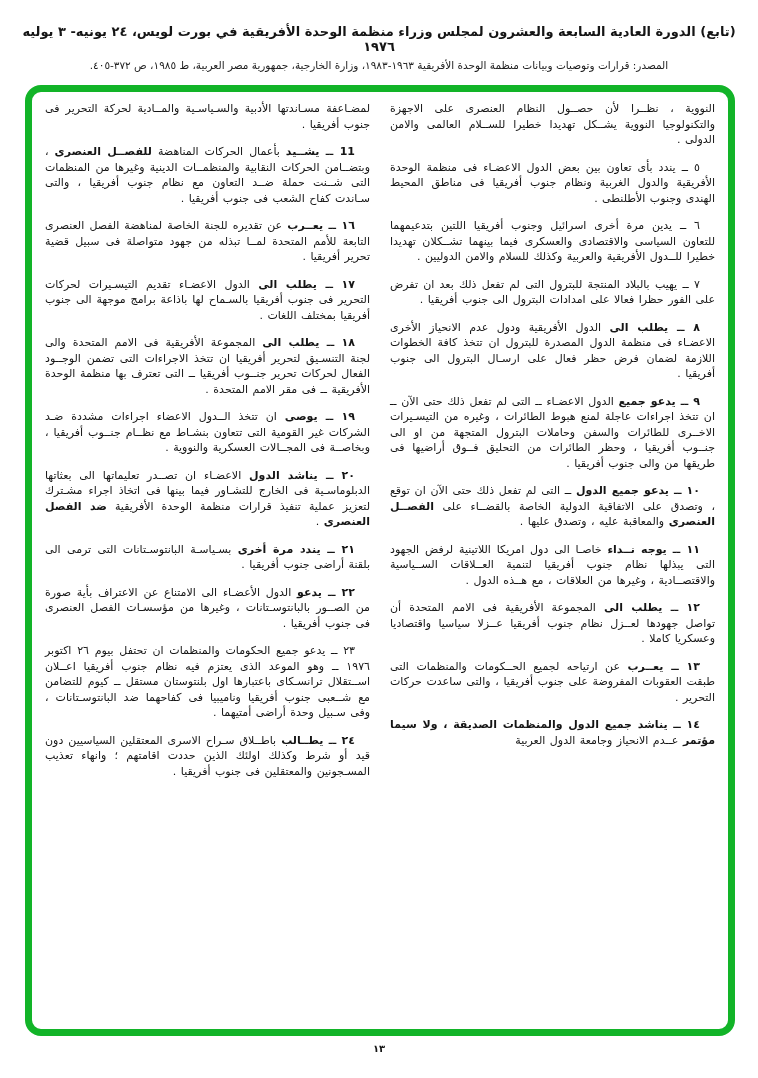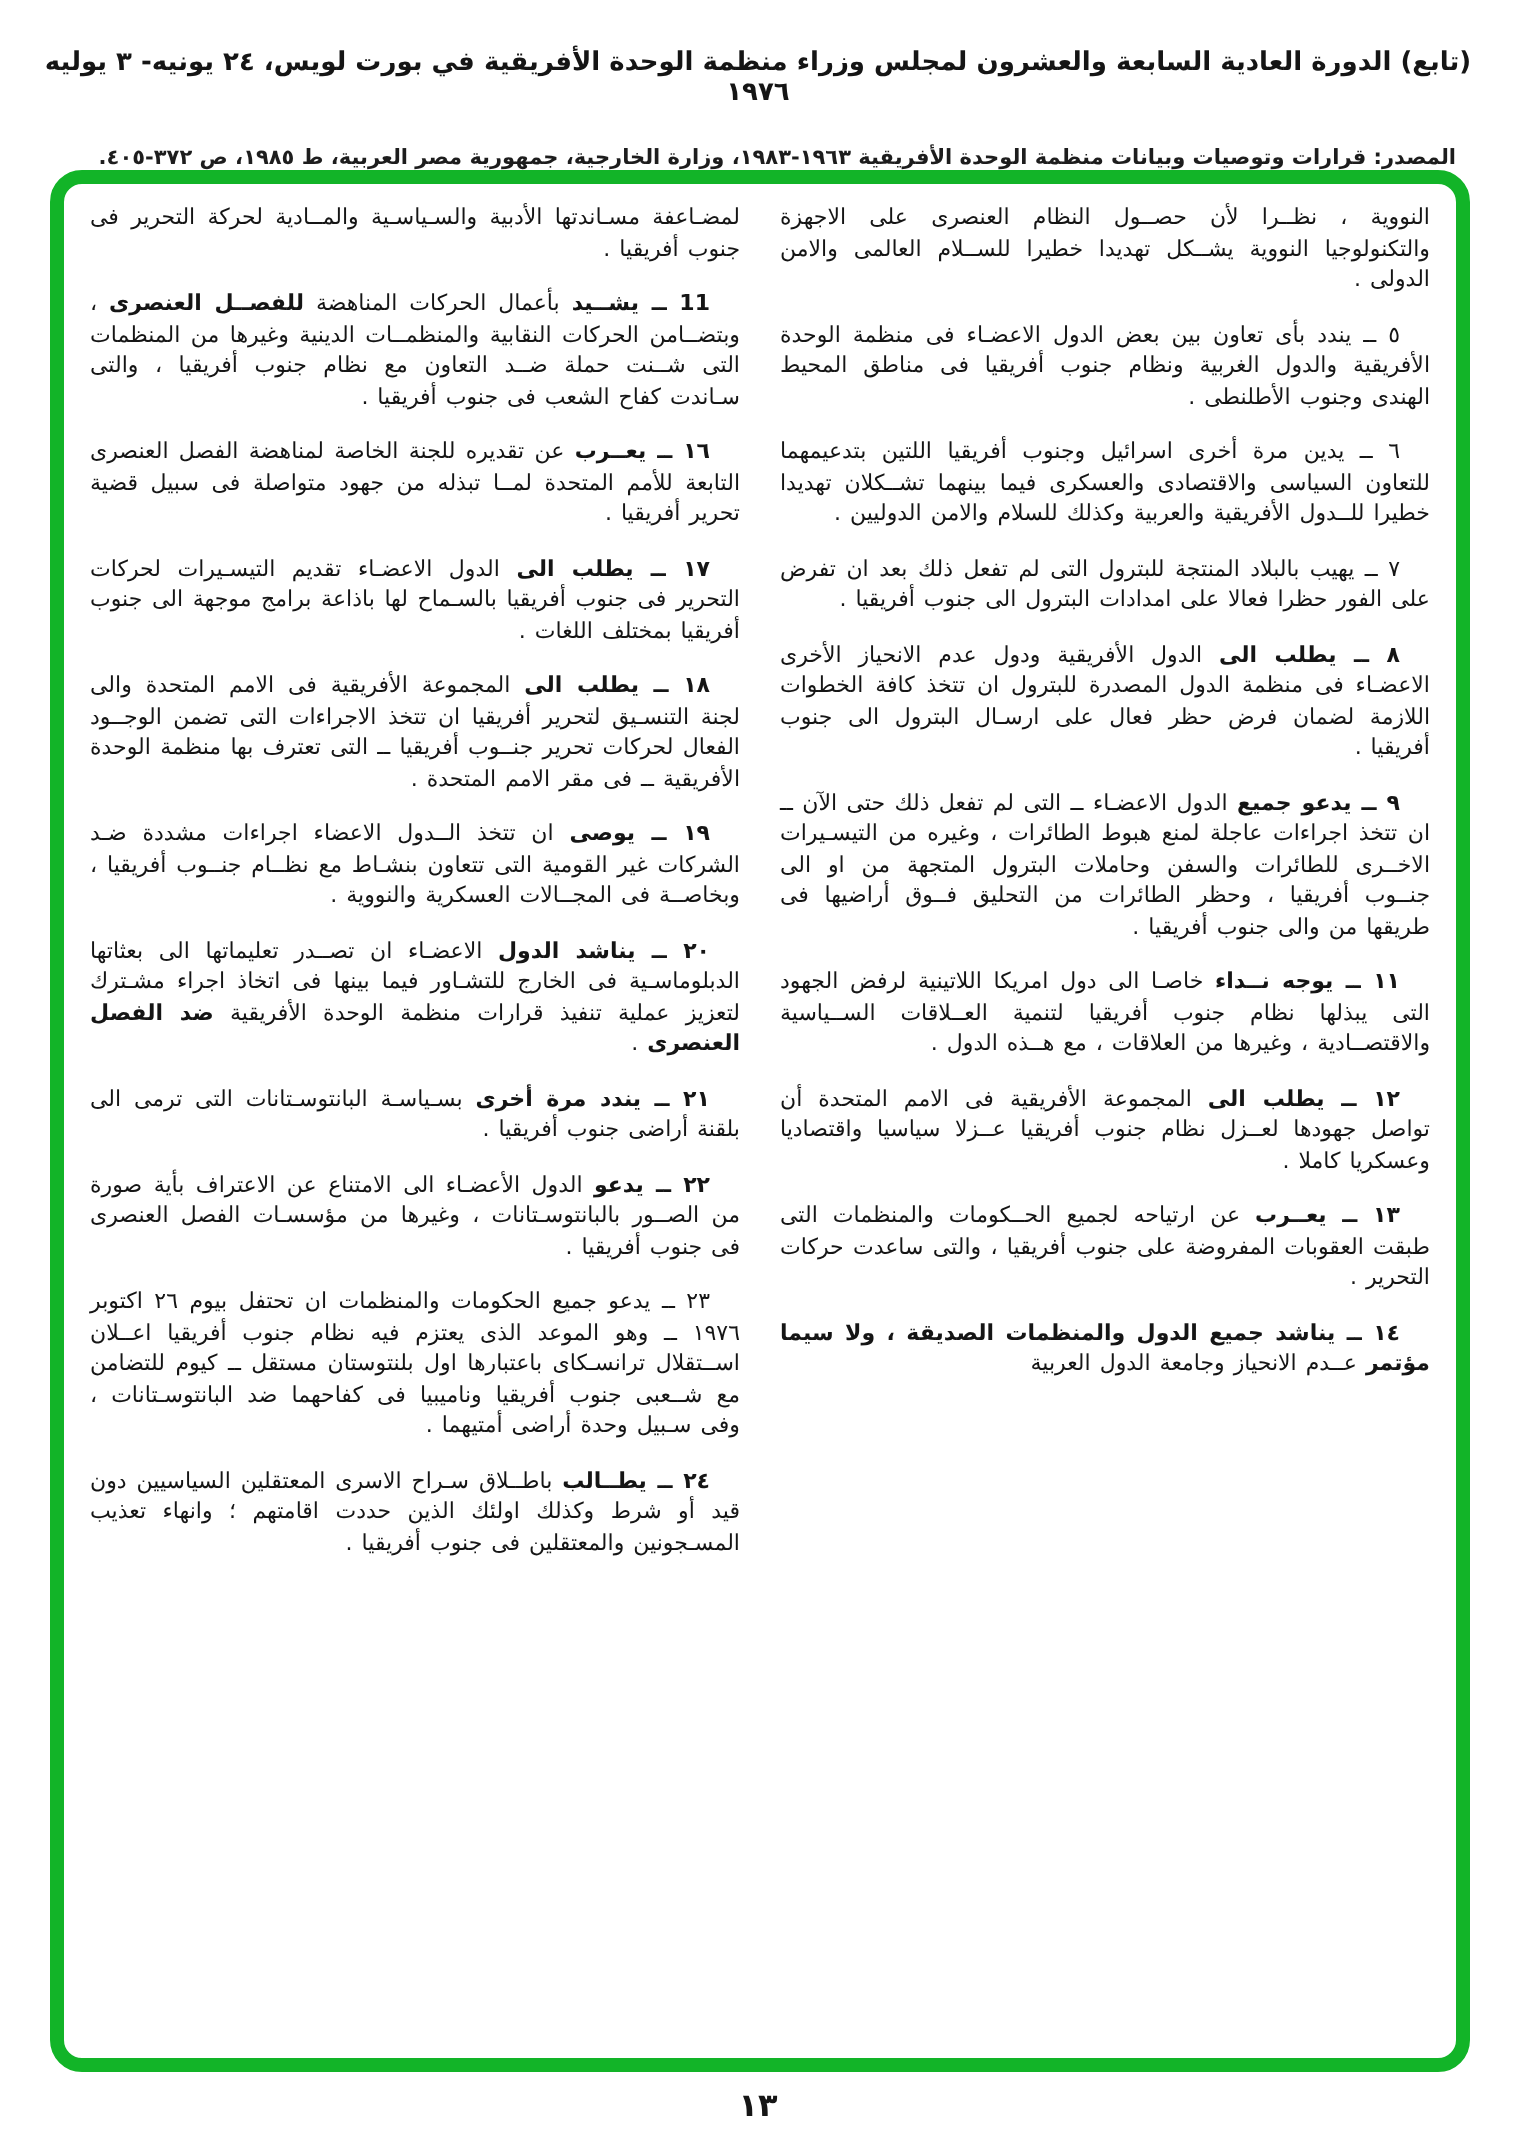--- a/index.html
+++ b/index.html
@@ -18,25 +18,24 @@
     direction:rtl;
   }
   .header-line1{
     font-size:13px;
     font-weight:bold;
     letter-spacing:0;
     padding:0 18px;
   }
   .header-line2{
     font-size:10.5px;
-    font-weight:bold;
-    margin-top:19px;
+    font-weight:normal;
+    margin-top:5px;
     color:#1d1d1d;
     padding:0 30px;
-    text-align:right;
   }
   .frame{
     position:absolute;
     left:25px;top:85px;
     width:710px;height:951px;
     box-sizing:border-box;
     border:7px solid #12b428;
     border-radius:16px;
     padding:9px 13px 0 13px;
     background:#ffffff;
@@ -59,21 +58,21 @@
     text-indent:15px;
     word-spacing:1px;
   }
   .para.cont{text-indent:0;}
   .b{font-weight:bold;}
   .page-number{
     position:absolute;
     top:1043px;left:0;
     width:100%;
     text-align:center;
-    font-size:16px;
+    font-size:10px;
     font-weight:bold;
   }
 </style>
 </head>
 <body>
 
 <div class="header">
   <div class="header-line1">(تابع) الدورة العادية السابعة والعشرون لمجلس وزراء منظمة الوحدة الأفريقية في بورت لويس، ٢٤ يونيه- ٣ يوليه ١٩٧٦</div>
   <div class="header-line2">المصدر: قرارات وتوصيات وبيانات منظمة الوحدة الأفريقية ١٩٦٣-١٩٨٣، وزارة الخارجية، جمهورية مصر العربية، ط ١٩٨٥، ص ٣٧٢-٤٠٥.</div>
 </div>
@@ -81,20 +80,21 @@
 <div class="frame" style="border-color: rgb(18, 180, 40);">
   <div class="columns">
 
     <div class="col">
       <p class="para cont"><span>النووية ، نظــرا لأن حصــول النظام العنصرى على الاجهزة والتكنولوجيا النووية يشــكل تهديدا خطيرا للســلام العالمى والامن الدولى .</span></p>
       <p class="para"><span>٥ ــ يندد بأى تعاون بين بعض الدول الاعضـاء فى منظمة الوحدة الأفريقية والدول الغربية ونظام جنوب أفريقيا فى مناطق المحيط الهندى وجنوب الأطلنطى .</span></p>
       <p class="para"><span>٦ ــ يدين مرة أخرى اسرائيل وجنوب أفريقيا اللتين بتدعيمهما للتعاون السياسى والاقتصادى والعسكرى فيما بينهما تشــكلان تهديدا خطيرا للــدول الأفريقية والعربية وكذلك للسلام والامن الدوليين .</span></p>
       <p class="para"><span>٧ ــ يهيب بالبلاد المنتجة للبترول التى لم تفعل ذلك بعد ان تفرض على الفور حظرا فعالا على امدادات البترول الى جنوب أفريقيا .</span></p>
       <p class="para"><span class="b">٨ ــ </span><span class="b">يطلب الى</span><span> الدول الأفريقية ودول عدم الانحياز الأخرى الاعضـاء فى منظمة الدول المصدرة للبترول ان تتخذ كافة الخطوات اللازمة لضمان فرض حظر فعال على ارسـال البترول الى جنوب أفريقيا .</span></p>
       <p class="para"><span class="b">٩ ــ </span><span class="b">يدعو جميع</span><span> الدول الاعضـاء ــ التى لم تفعل ذلك حتى الآن ــ ان تتخذ اجراءات عاجلة لمنع هبوط الطائرات ، وغيره من التيسـيرات الاخــرى للطائرات والسفن وحاملات البترول المتجهة من او الى جنــوب أفريقيا ، وحظر الطائرات من التحليق فــوق أراضيها فى طريقها من والى جنوب أفريقيا .</span></p>
+      <p class="para"><span class="b">١٠ ــ </span><span class="b">يدعو جميع الدول</span><span> ــ التى لم تفعل ذلك حتى الآن ان توقع ، وتصدق على الاتفاقية الدولية الخاصة بالقضــاء على </span><span class="b">الفصــل العنصرى</span><span> والمعاقبة عليه ، وتصدق عليها .</span></p>
       <p class="para"><span class="b">١١ ــ </span><span class="b">يوجه نــداء</span><span> خاصـا الى دول امريكا اللاتينية لرفض الجهود التى يبذلها نظام جنوب أفريقيا لتنمية العــلاقات الســياسية والاقتصــادية ، وغيرها من العلاقات ، مع هــذه الدول .</span></p>
       <p class="para"><span class="b">١٢ ــ </span><span class="b">يطلب الى</span><span> المجموعة الأفريقية فى الامم المتحدة أن تواصل جهودها لعــزل نظام جنوب أفريقيا عــزلا سياسيا واقتصاديا وعسكريا كاملا .</span></p>
       <p class="para"><span class="b">١٣ ــ </span><span class="b">يعــرب</span><span> عن ارتياحه لجميع الحــكومات والمنظمات التى طبقت العقوبات المفروضة على جنوب أفريقيا ، والتى ساعدت حركات التحرير .</span></p>
       <p class="para"><span class="b">١٤ ــ يناشد جميع الدول والمنظمات الصديقة ، ولا سيما مؤتمر</span><span> عــدم الانحياز وجامعة الدول العربية</span></p>
     </div>
 
     <div class="col">
       <p class="para cont"><span>لمضـاعفة مسـاندتها الأدبية والسـياسـية والمــادية لحركة التحرير فى جنوب أفريقيا .</span></p>
       <p class="para"><span class="b">11 ــ </span><span class="b">يشــيد</span><span> بأعمال الحركات المناهضة </span><span class="b">للفصــل العنصرى</span><span> ، وبتضــامن الحركات النقابية والمنظمــات الدينية وغيرها من المنظمات التى شــنت حملة ضــد التعاون مع نظام جنوب أفريقيا ، والتى سـاندت كفاح الشعب فى جنوب أفريقيا .</span></p>
       <p class="para"><span class="b">١٦ ــ </span><span class="b">يعــرب</span><span> عن تقديره للجنة الخاصة لمناهضة الفصل العنصرى التابعة للأمم المتحدة لمــا تبذله من جهود متواصلة فى سبيل قضية تحرير أفريقيا .</span></p>

